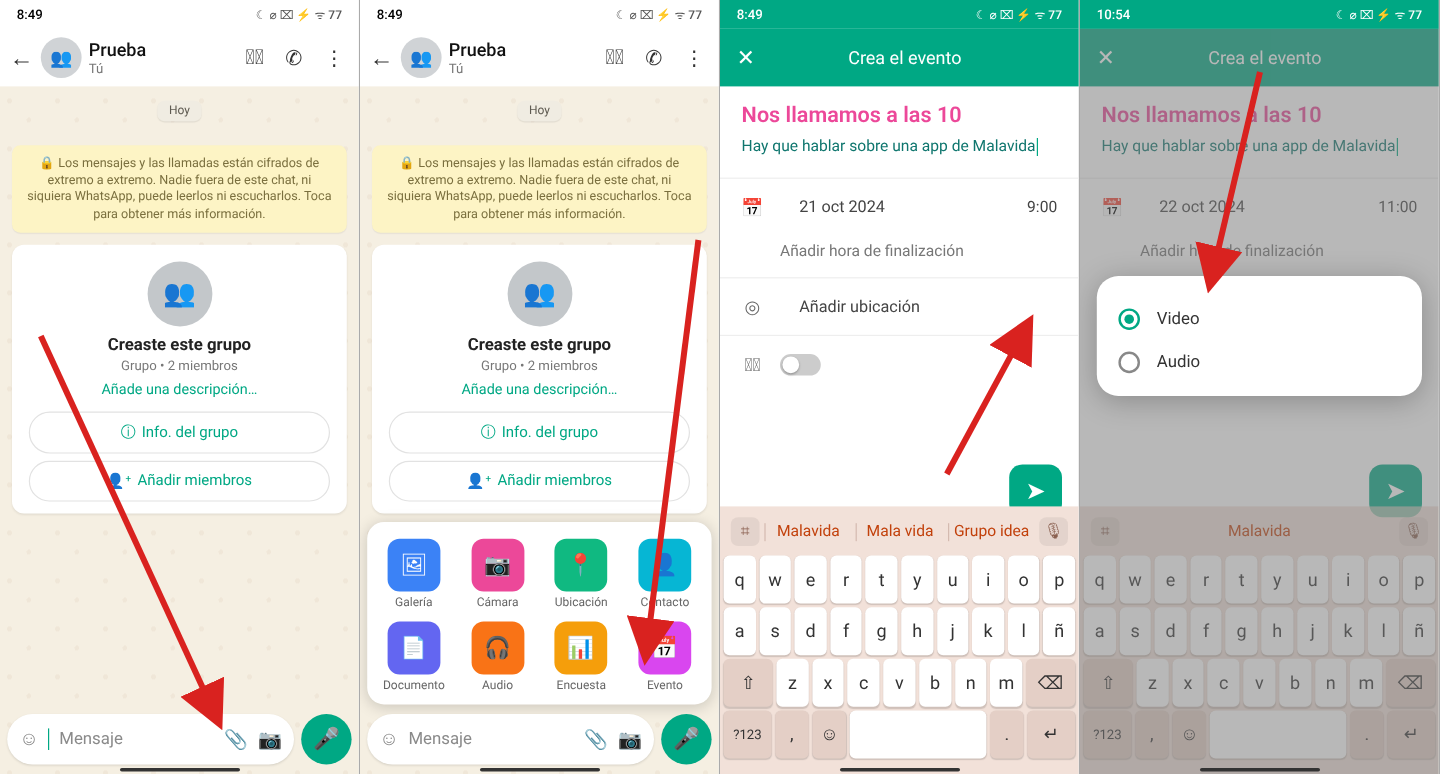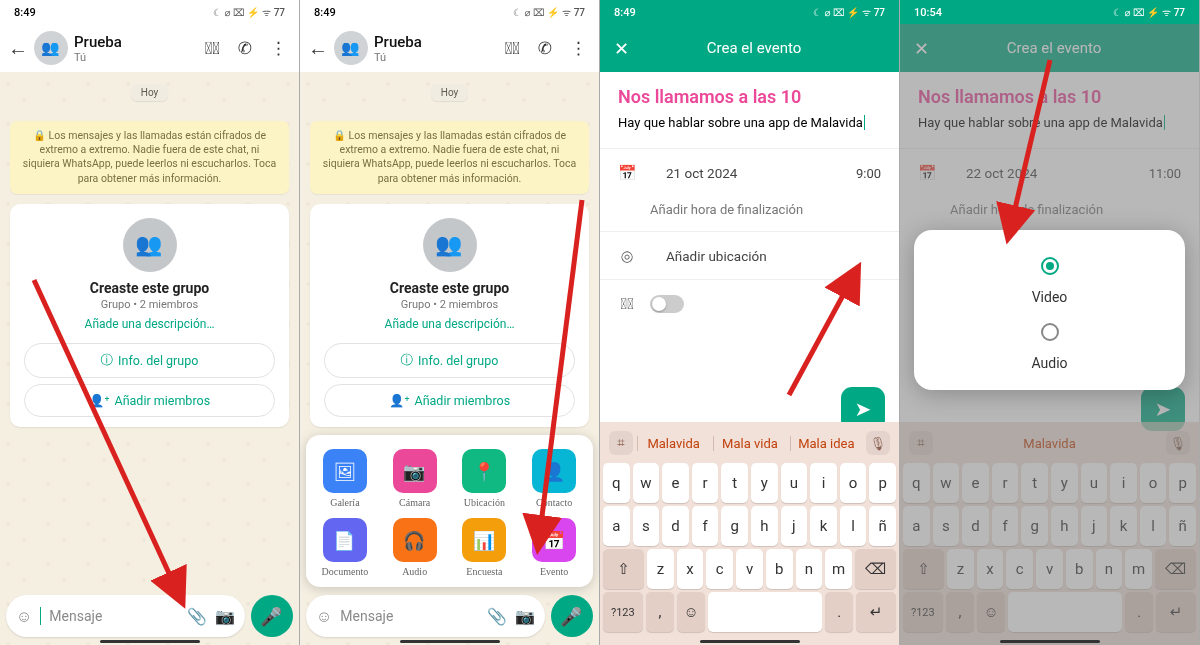--- a/index.html
+++ b/index.html
@@ -35,28 +35,28 @@
 .msg-input .placeholder { flex: 1; color: #8a8a8a; font-size: 14px; }
 .msg-input .cursor { width: 1px; height: 18px; background: #00a884; }
 .mic-btn { width: 42px; height: 42px; border-radius: 50%; background: #00a884; color: #fff; display: flex; align-items: center; justify-content: center; font-size: 18px; }
 .home-ind { position: absolute; bottom: 2px; left: 50%; transform: translateX(-50%); width: 100px; height: 3px; background: #333; border-radius: 2px; z-index: 200; }
 
 
 .sheet { position: absolute; left: 6px; right: 6px; bottom: 58px; background: #fff; border-radius: 14px; padding: 14px 6px 10px; box-shadow: 0 2px 12px rgba(0,0,0,.18); }
 .sheet-grid { display: grid; grid-template-columns: repeat(4, 1fr); gap: 10px 4px; }
 .sheet-item { text-align: center; }
 .sheet-icon { width: 44px; height: 44px; border-radius: 10px; margin: 0 auto 4px; display: flex; align-items: center; justify-content: center; font-size: 18px; color: #fff; }
-.sheet-item .lbl { font-size: 10px; color: #666; font-family: Liberation Serif, serif; }
+.sheet-item .lbl { font-size: 10px; color: #666; }
 
 
 .ev-header { height: 48px; display: flex; align-items: center; background: #00a884; color: #fff; padding: 0 14px; gap: 14px; }
 .ev-header .title { flex: 1; text-align: center; font-size: 15px; padding-right: 20px; }
 .ev-body { padding: 14px 18px; }
 .ev-title { font-size: 18px; font-weight: 600; color: #ec4899; margin-bottom: 8px; }
-.ev-desc { font-size: 13px; color: #000000; margin-bottom: 4px; display: flex; align-items: center; }
+.ev-desc { font-size: 13px; color: #0f766e; margin-bottom: 4px; display: flex; align-items: center; }
 .ev-desc .cur { width: 1px; height: 15px; background: #00a884; display: inline-block; margin-left: 1px; }
 .ev-row { display: flex; align-items: center; padding: 14px 0; gap: 14px; font-size: 13.5px; color: #444; border-top: 1px solid transparent; }
 .ev-row .ico { width: 18px; text-align: center; color: #666; font-size: 15px; }
 .ev-row .txt { flex: 1; margin-left: 16px; }
 .ev-row .rt { color: #444; font-size: 13px; text-align: right; }
 .ev-sep { height: 1px; background: #eee; margin: 0 -18px; }
 .sub-row { padding-left: 32px; font-size: 13px; color: #777; padding-top: 6px; padding-bottom: 14px; }
 .toggle { width: 34px; height: 18px; background: #ccc; border-radius: 10px; position: relative; }
 .toggle::after { content: ''; position: absolute; width: 14px; height: 14px; background: #fff; border-radius: 50%; top: 2px; left: 2px; box-shadow: 0 1px 2px rgba(0,0,0,.3); }
 .send-fab { position: absolute; right: 14px; width: 44px; height: 44px; border-radius: 11px; background: #00a884; color: #fff; display: flex; align-items: center; justify-content: center; font-size: 20px; }
@@ -74,21 +74,21 @@
 .key.space { flex: 4; }
 
 
 .arrow { position: absolute; z-index: 150; }
 .arrow svg { overflow: visible; }
 
 
 .overlay { position: absolute; inset: 0; background: rgba(0,0,0,.28); z-index: 80; }
 .popup { position: absolute; left: 14px; right: 14px; top: 230px; background: #fff; border-radius: 18px; padding: 18px 16px 10px; z-index: 90; box-shadow: 0 4px 24px rgba(0,0,0,.25); }
 .popup h4 { font-size: 16px; color: #222; margin-bottom: 14px; line-height: 1.25; }
-.radio-row { display: flex; align-items: center; gap: 14px; padding: 9px 2px; font-size: 14px; color: #333; flex-direction: column; }
+.radio-row { display: flex; align-items: center; gap: 14px; padding: 9px 2px; font-size: 14px; color: #333; }
 .radio { width: 18px; height: 18px; border: 2px solid #888; border-radius: 50%; position: relative; }
 .radio.on { border-color: #00a884; }
 .radio.on::after { content: ''; position: absolute; inset: 3px; background: #00a884; border-radius: 50%; }
 .dim { opacity: .65; }
 </style>
 </head>
 <body>
 
 <div class="phone">
   <div class="status-bar">
@@ -279,21 +279,21 @@
       <span class="toggle"></span>
     </div>
   </div>
   <div class="send-fab" style="bottom:214px;">➤</div>
 
   <div class="keyboard">
     <div class="suggest">
       <div class="sug-ico">⌗</div>
       <div class="sug-word">Malavida</div>
       <div class="sug-word">Mala vida</div>
-      <div class="sug-word">Mala idea</div>
+      <div class="sug-word">Grupo idea</div>
       <div class="sug-ico">🎙</div>
     </div>
     <div class="krow" id="kr1-3">
         <div class="key">q</div>
         <div class="key">w</div>
         <div class="key">e</div>
         <div class="key">r</div>
         <div class="key">t</div>
         <div class="key">y</div>
         <div class="key">u</div>

